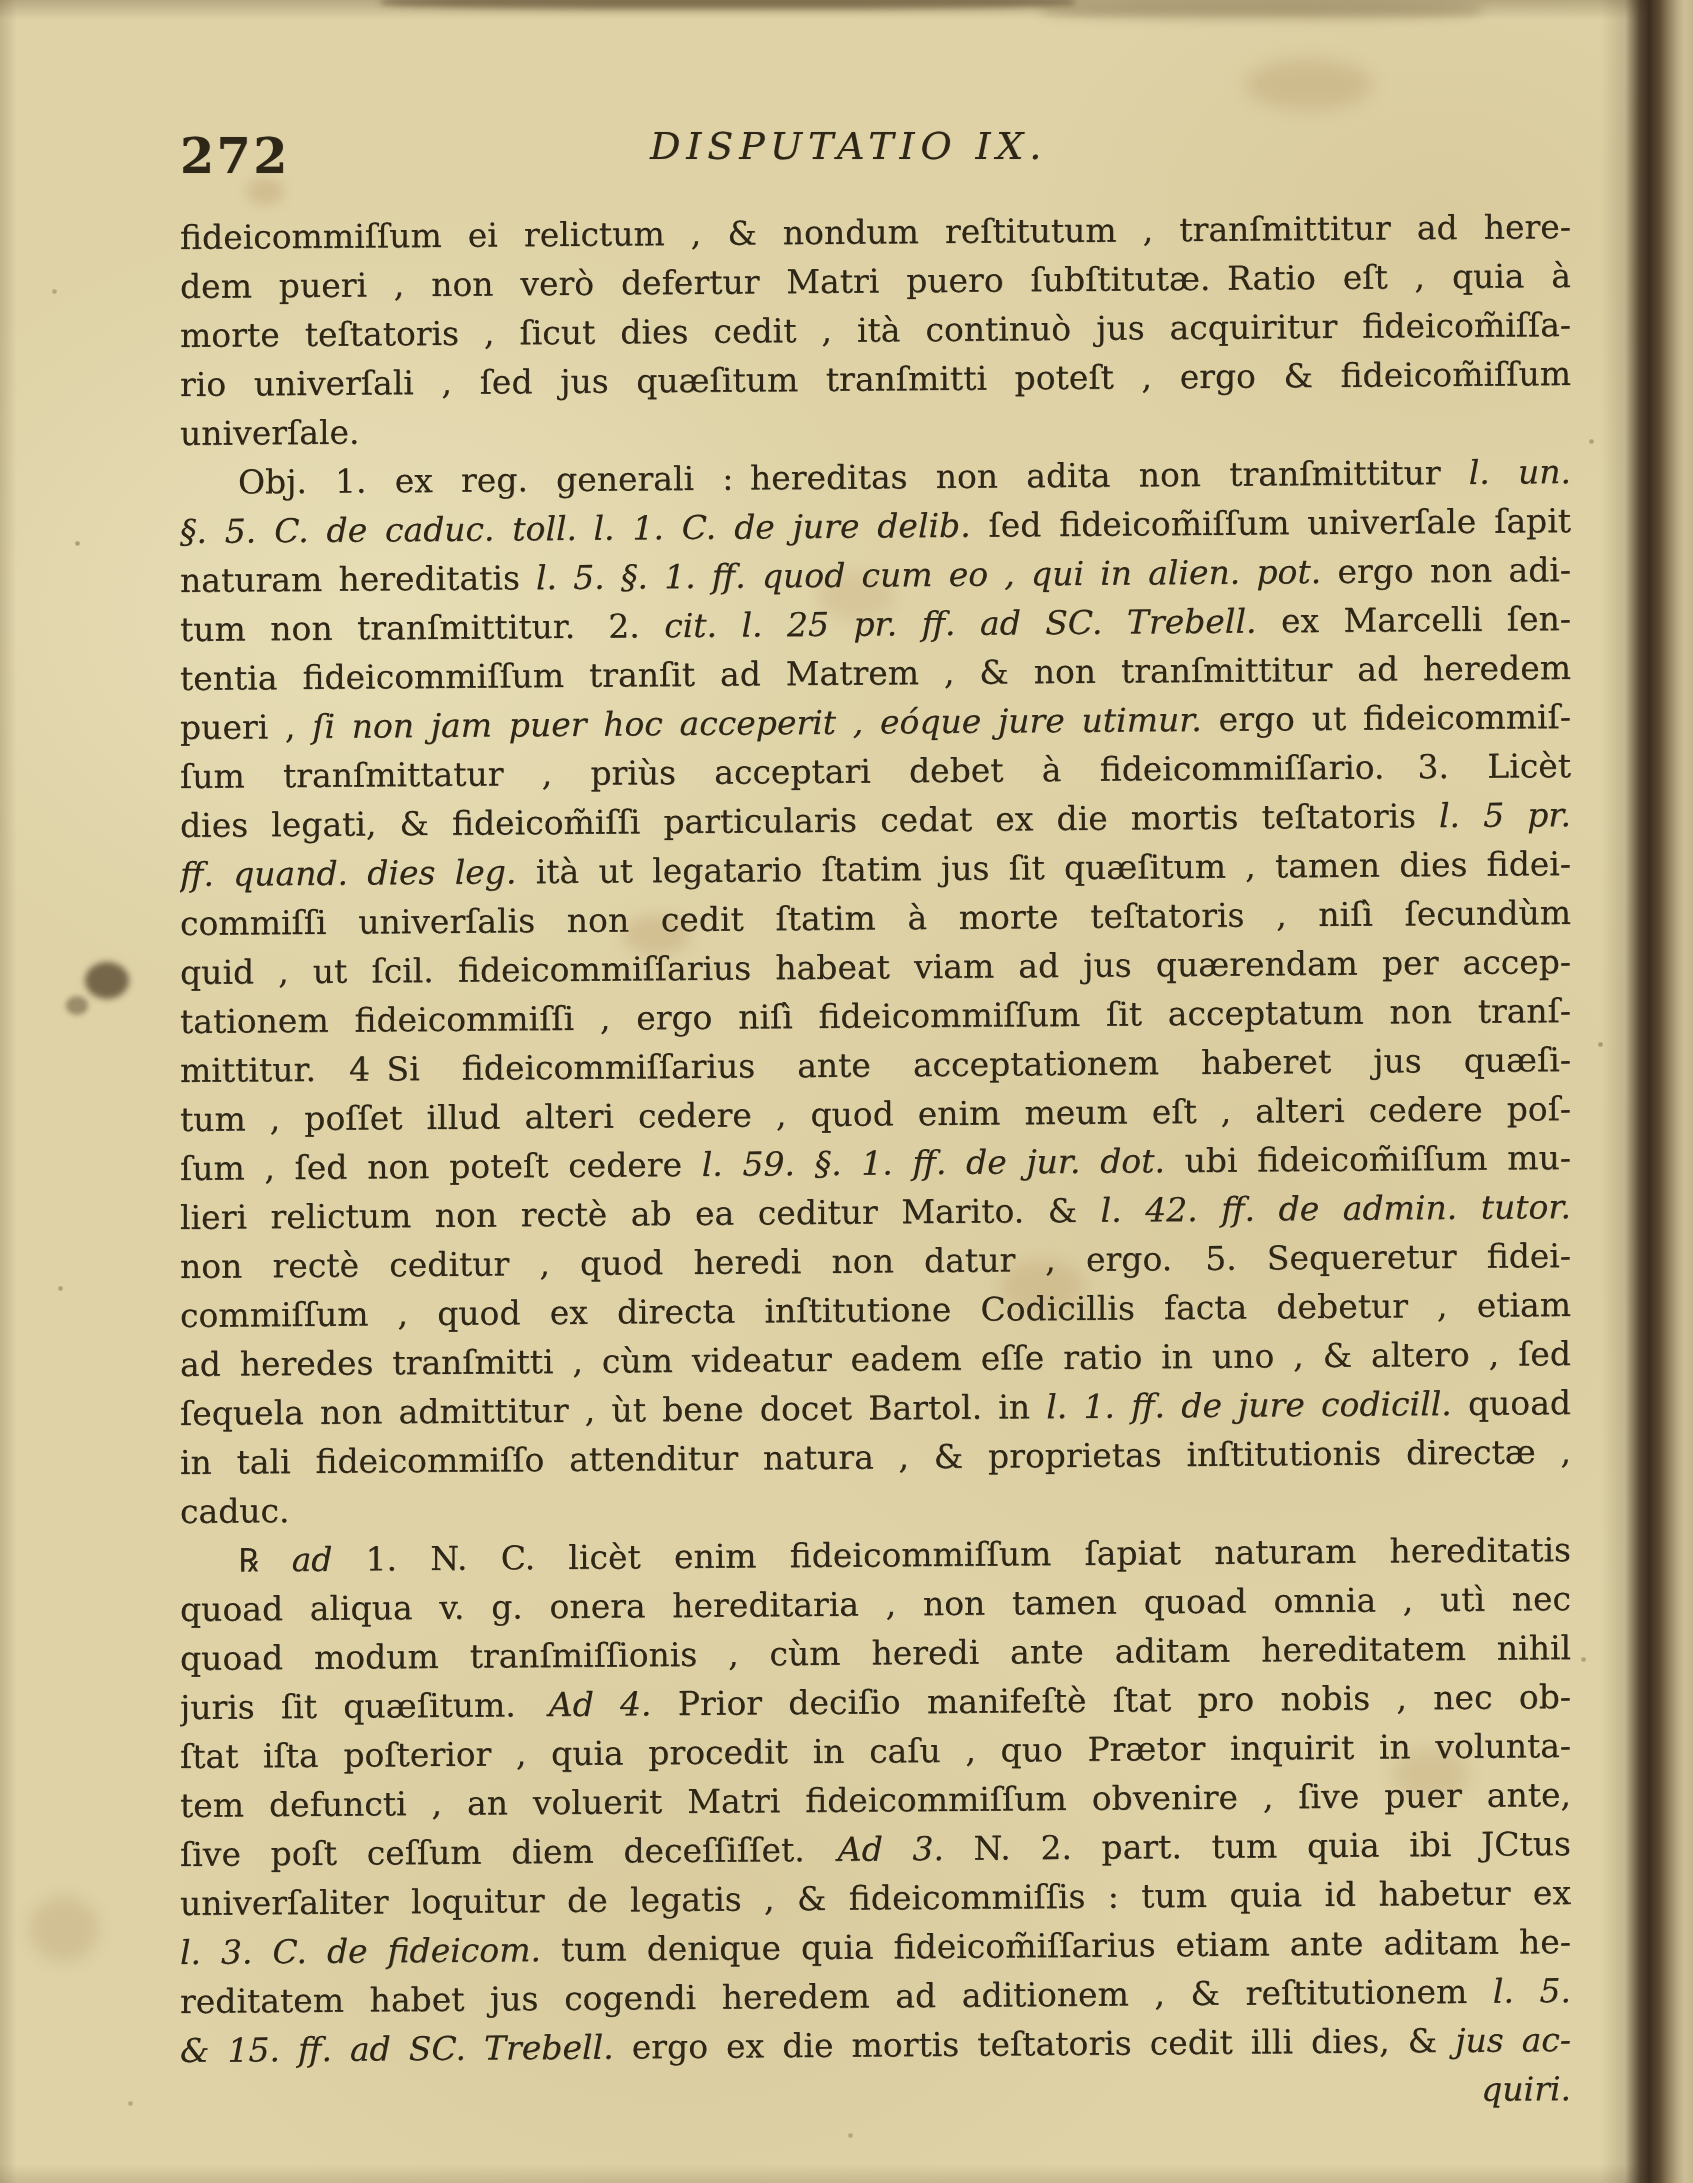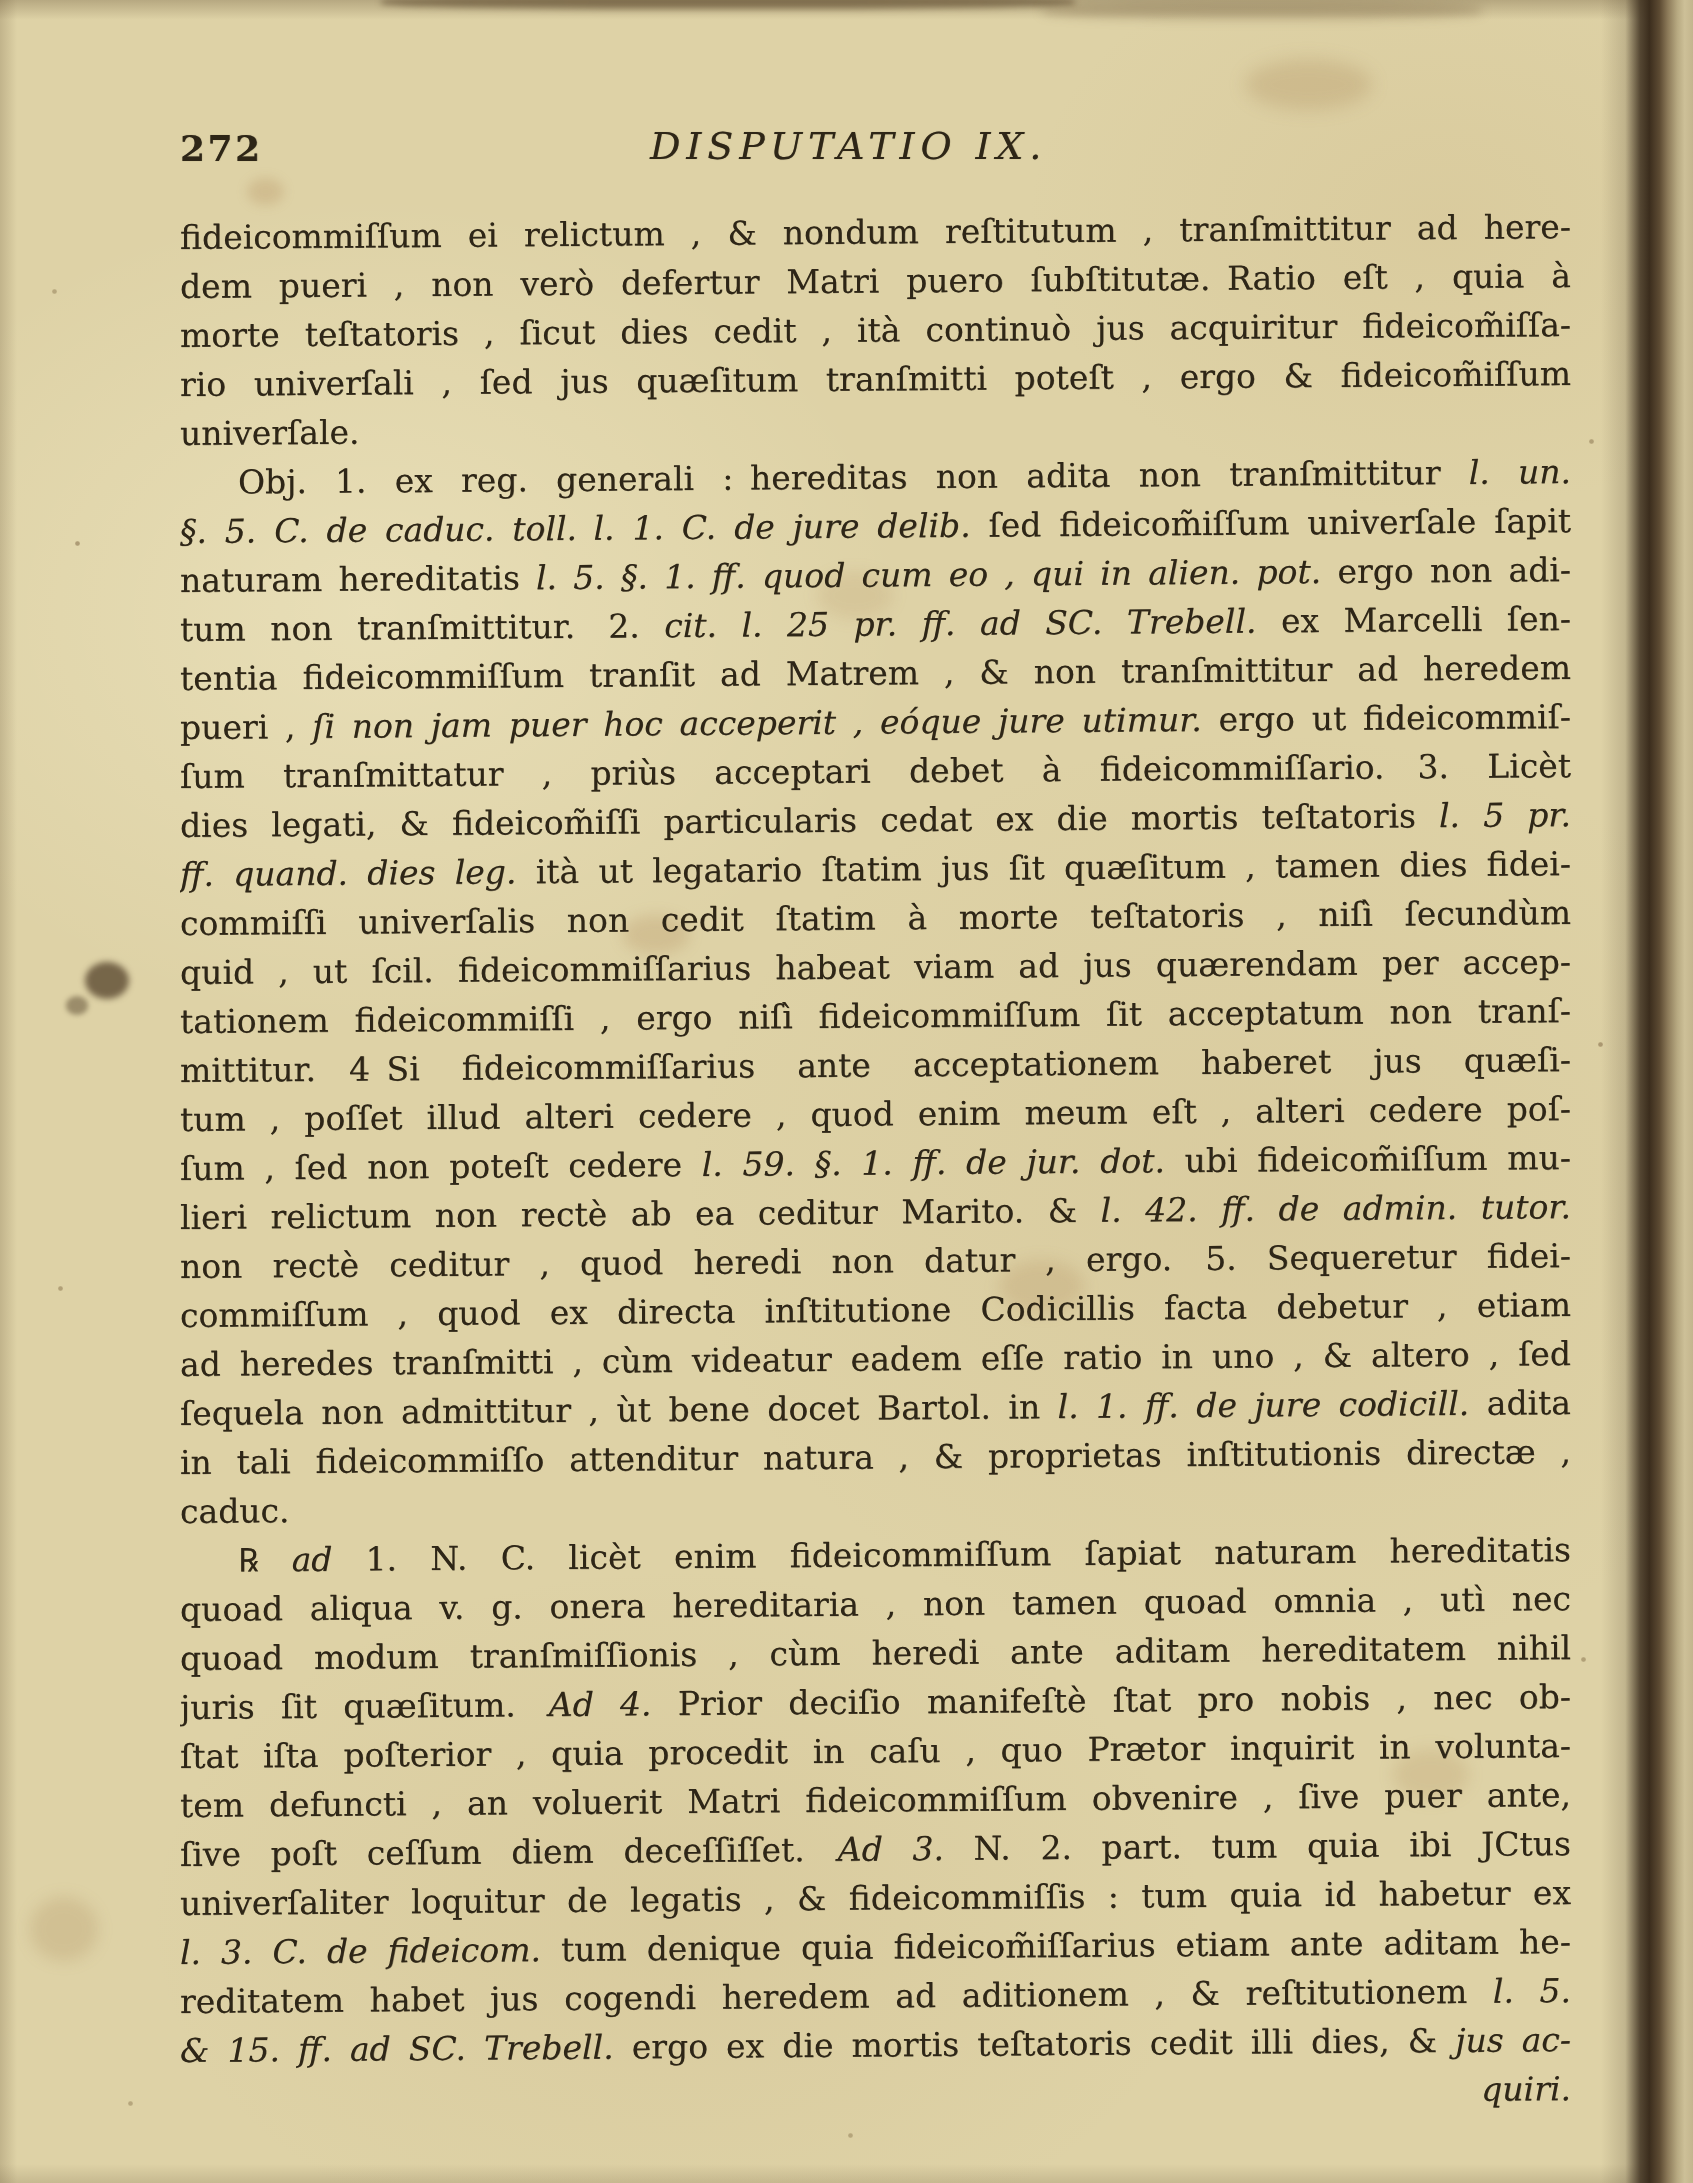--- a/index.html
+++ b/index.html
@@ -50,21 +50,21 @@
       76px 542px 0 0.8px rgba(110,85,50,0.45),
       1590px 440px 0 0.8px rgba(110,85,50,0.40),
       59px 1287px 0 0.8px rgba(110,85,50,0.40),
       1599px 1043px 0 0.8px rgba(110,85,50,0.45),
       129px 2102px 0 0.8px rgba(110,85,50,0.35),
       849px 2134px 0 0.8px rgba(110,85,50,0.35),
       1582px 1658px 0 0.8px rgba(110,85,50,0.40),
       53px 290px 0 0.8px rgba(110,85,50,0.35);}
   .page-number{
     position:absolute;left:180px;top:127px;
-    font-size:36px;letter-spacing:2.5px;font-weight:600;
+    font-size:49px;letter-spacing:2.5px;font-weight:600;
     text-shadow:0.3px 0.3px 0.7px rgba(46,38,23,0.55);}
   .running-title{
     position:absolute;left:650px;top:124px;
     font-size:38px;font-style:italic;letter-spacing:0.155em;
     text-shadow:0.3px 0.3px 0.7px rgba(46,38,23,0.55);text-align:right;}
   .text-block{
     position:absolute;left:180px;top:213px;width:1391px;
     transform:skewY(-0.45deg);transform-origin:0 0;
     font-size:33px;
     text-shadow:0.3px 0.3px 0.6px rgba(46,38,23,0.5);}
@@ -122,21 +122,21 @@
       <div class="line"><span>commiſſi univerſalis non cedit ſtatim à morte teſtatoris , niſì ſecundùm</span></div>
       <div class="line"><span>quid , ut ſcil. fideicommiſſarius habeat viam ad jus quærendam per accep-</span></div>
       <div class="line"><span>tationem fideicommiſſi , ergo niſì fideicommiſſum ſit acceptatum non tranſ-</span></div>
       <div class="line"><span>mittitur. 4 Si fideicommiſſarius ante acceptationem haberet jus quæſi-</span></div>
       <div class="line"><span>tum , poſſet illud alteri cedere , quod enim meum eſt , alteri cedere poſ-</span></div>
       <div class="line"><span>ſum , ſed non poteſt cedere </span><span class="it">l. 59. §. 1. ff. de jur. dot.</span><span> ubi fideicom̃iſſum mu-</span></div>
       <div class="line"><span>lieri relictum non rectè ab ea ceditur Marito. &amp; </span><span class="it">l. 42. ff. de admin. tutor.</span></div>
       <div class="line"><span>non rectè ceditur , quod heredi non datur , ergo. 5. Sequeretur fidei-</span></div>
       <div class="line"><span>commiſſum , quod ex directa inſtitutione Codicillis facta debetur , etiam</span></div>
       <div class="line"><span>ad heredes tranſmitti , cùm videatur eadem eſſe ratio in uno , &amp; altero , ſed</span></div>
-      <div class="line"><span>ſequela non admittitur , ùt bene docet Bartol. in </span><span class="it">l. 1. ff. de jure codicill.</span><span> adita</span></div>
+      <div class="line"><span>ſequela non admittitur , ùt bene docet Bartol. in </span><span class="it">l. 1. ff. de jure codicill.</span><span> quoad</span></div>
       <div class="line"><span>in tali fideicommiſſo attenditur natura , &amp; proprietas inſtitutionis directæ ,</span></div>
       <div class="line noj"><span>caduc.</span></div>
       <div class="line indent"><span>℞ </span><span class="it">ad</span><span> 1. N. C. licèt enim fideicommiſſum ſapiat naturam hereditatis</span></div>
       <div class="line"><span>quoad aliqua v. g. onera hereditaria , non tamen quoad omnia , utì nec</span></div>
       <div class="line"><span>quoad modum tranſmiſſionis , cùm heredi ante aditam hereditatem nihil</span></div>
       <div class="line"><span>juris ſit quæſitum. </span><span class="it">Ad 4.</span><span> Prior deciſio manifeſtè ſtat pro nobis , nec ob-</span></div>
       <div class="line"><span>ſtat iſta poſterior , quia procedit in caſu , quo Prætor inquirit in volunta-</span></div>
       <div class="line"><span>tem defuncti , an voluerit Matri fideicommiſſum obvenire , ſive puer ante,</span></div>
       <div class="line"><span>ſive poſt ceſſum diem deceſſiſſet. </span><span class="it">Ad 3.</span><span> N. 2. part. tum quia ibi JCtus</span></div>
       <div class="line"><span>univerſaliter loquitur de legatis , &amp; fideicommiſſis : tum quia id habetur ex</span></div>

